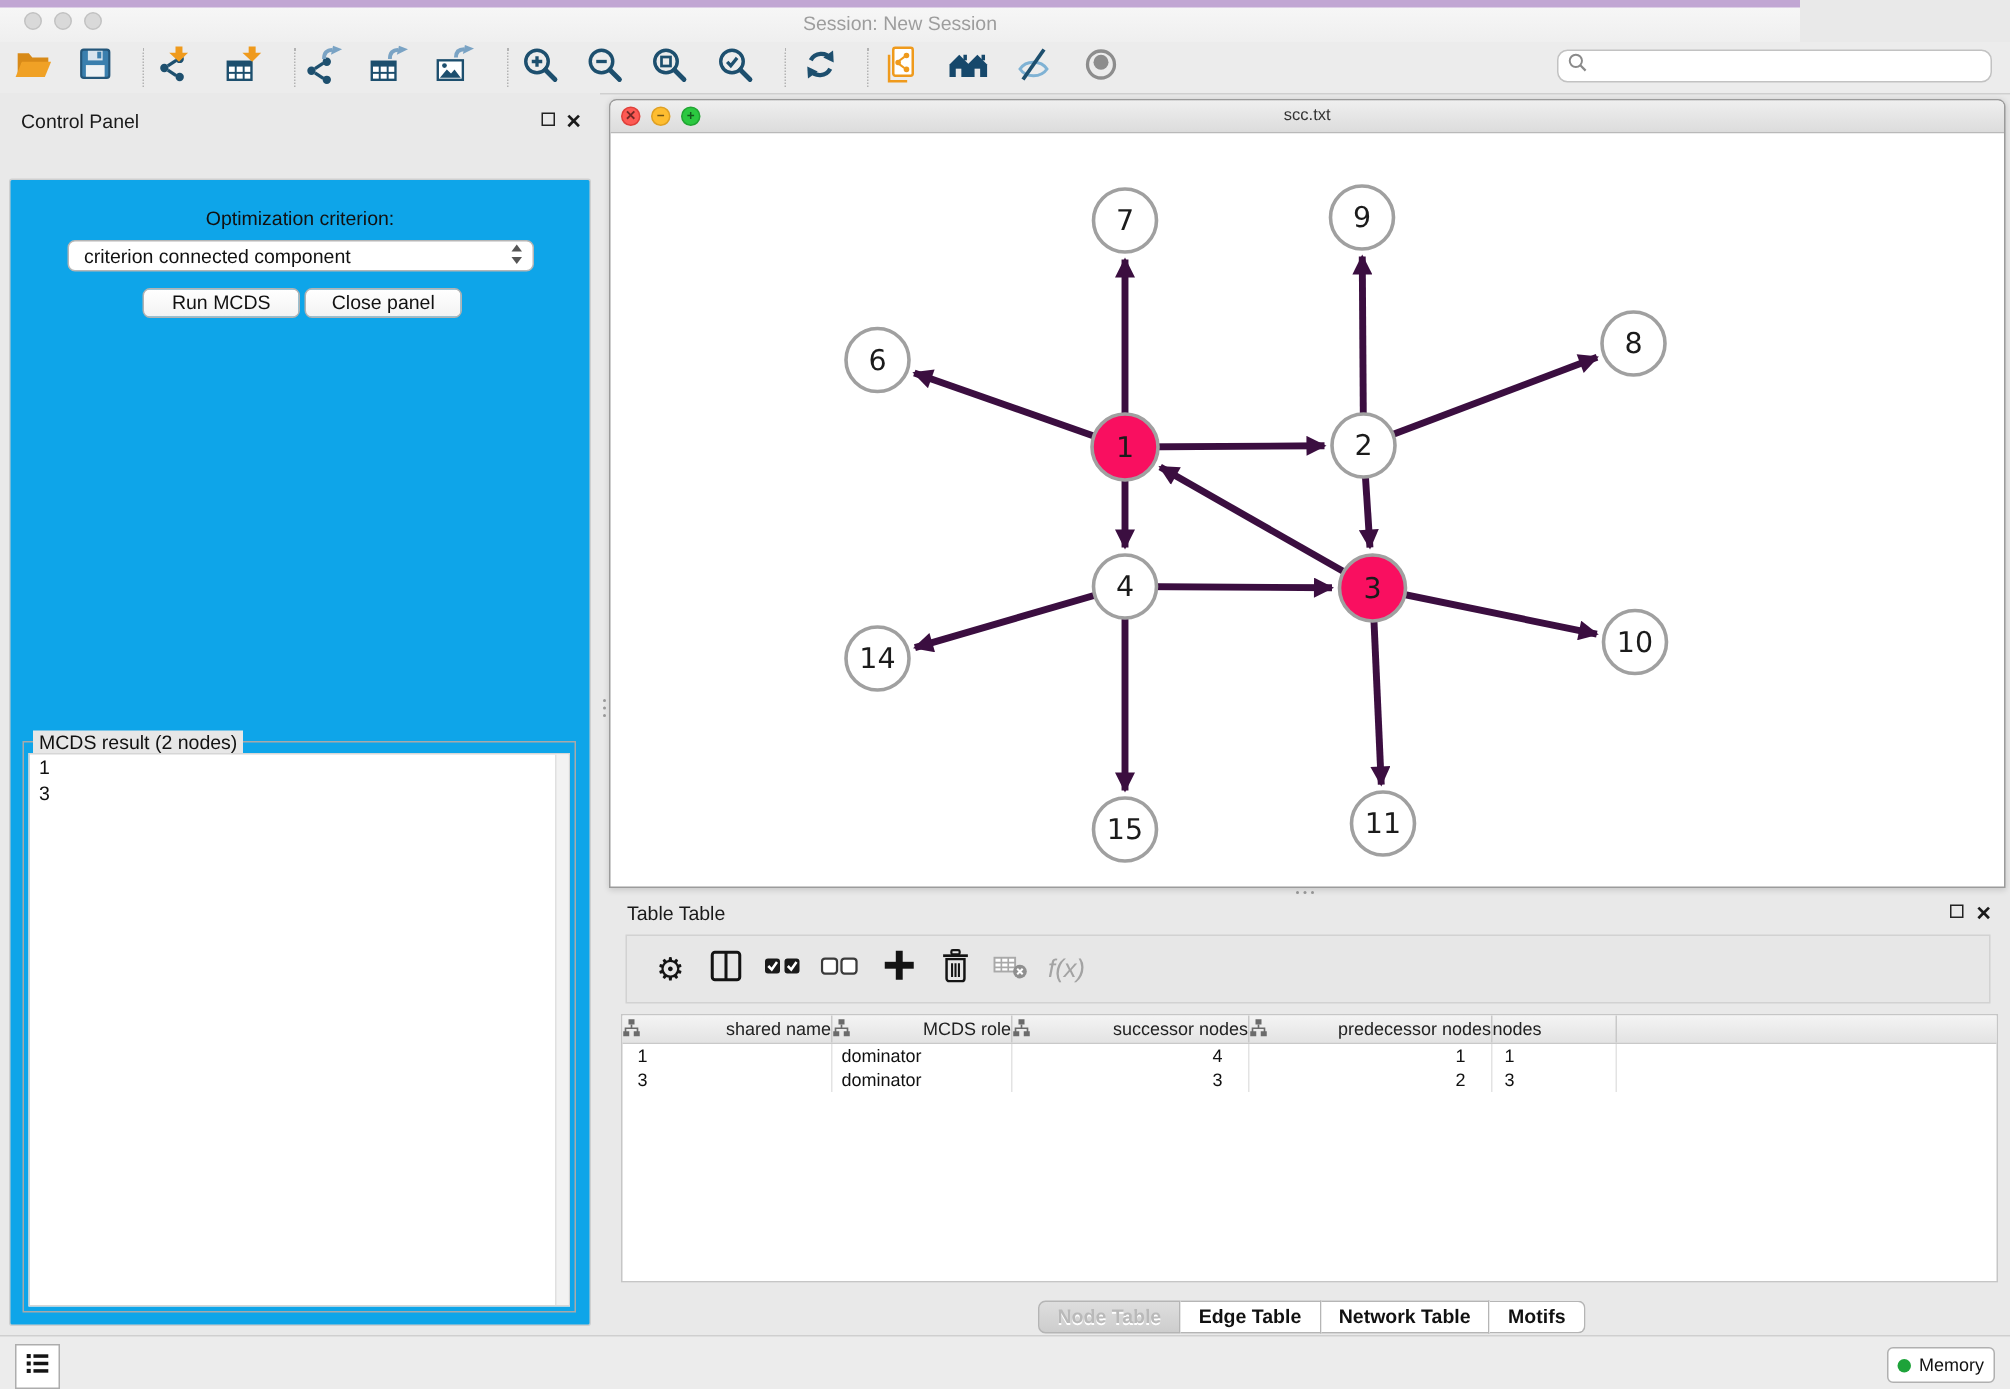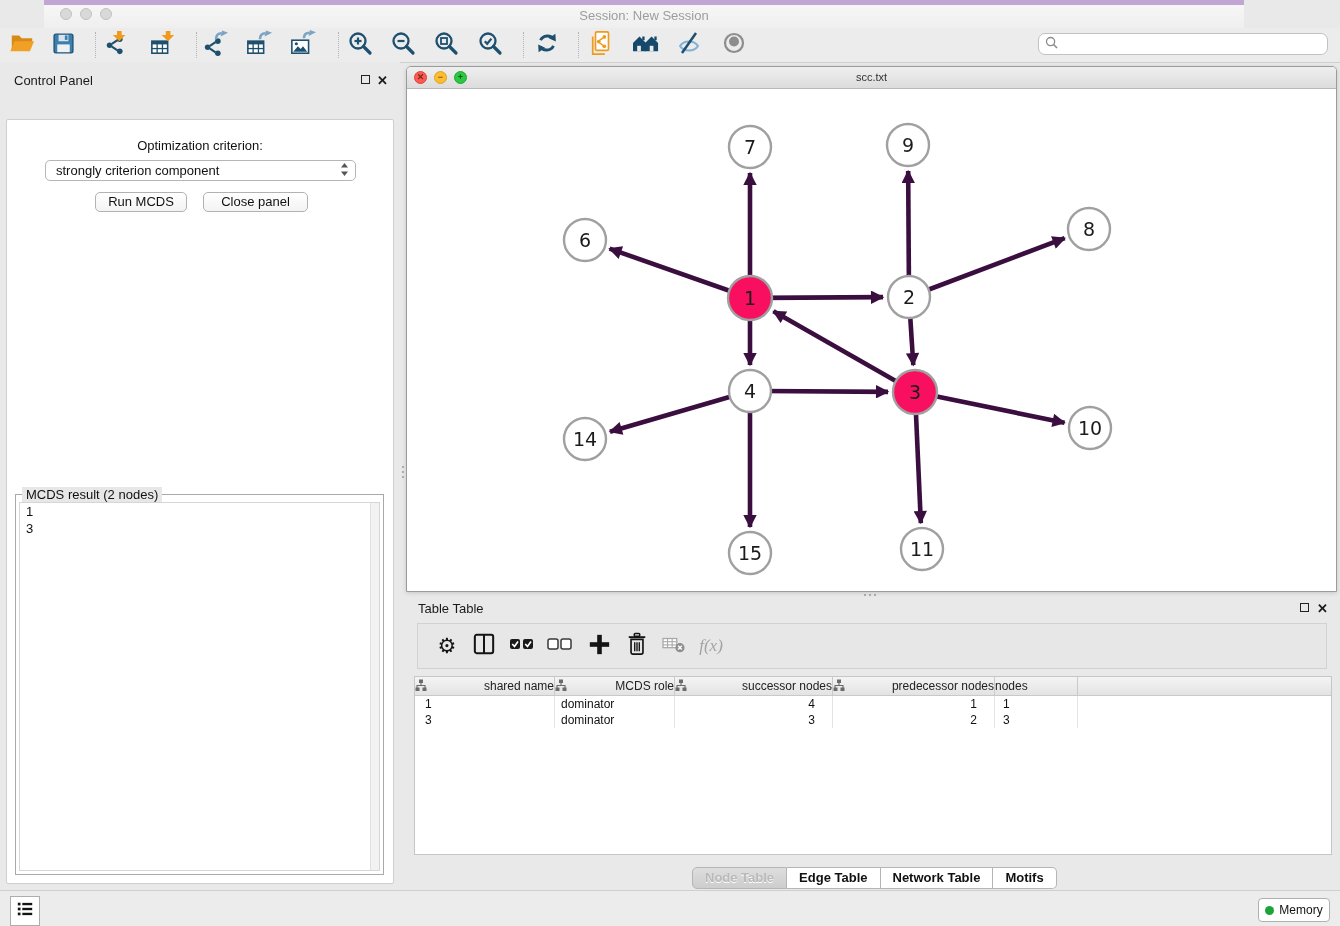--- a/index.html
+++ b/index.html
@@ -1,20 +1,20 @@
 <!DOCTYPE html>
 <html><head>
 <meta charset="utf-8">
 <style>
   html,body{margin:0;padding:0;background:#555;}
   .app{position:relative;width:1340px;height:926px;background:#e9e9e9;overflow:hidden;
        font-family:"Liberation Sans",sans-serif;color:#111;}
   
   .titlebar{position:absolute;left:0;top:0;width:1200px;height:28px;
-            background:linear-gradient(#f8f8f8,#efefef);border-bottom:1px solid #c9c9c9;margin-left:44px;}
+            background:linear-gradient(#f8f8f8,#efefef);border-bottom:1px solid #c9c9c9;}
   .accent{position:absolute;left:0;top:0;width:100%;height:5px;background:#c1a6d3;}
   .tl{position:absolute;top:8px;width:12px;height:12px;border-radius:50%;
       background:#d9d9d9;border:1px solid #c2c2c2;box-sizing:border-box;}
   .app-title{position:absolute;top:8px;left:0;width:100%;text-align:center;
              font-size:13px;color:#9d9d9d;}
   
   .toolbar{position:absolute;left:0;top:28px;width:1340px;height:34px;background:#ececec;
            border-bottom:1px solid #cfcfcf;}
   .tbtn{position:absolute;top:3px;width:28px;height:28px;display:flex;align-items:center;
         justify-content:center;cursor:default;}
@@ -28,21 +28,21 @@
   .cpanel{position:absolute;left:0;top:62px;width:400px;height:828px;background:#e9e9e9;}
   .panel-title{position:absolute;font-size:13px;color:#1a1a1a;}
   .float-ic{position:absolute;width:9px;height:9px;border:1.6px solid #222;box-sizing:border-box;}
   .close-ic{position:absolute;font-size:13px;font-weight:bold;color:#1a1a1a;line-height:13px;}
   .segbar{position:absolute;display:flex;}
   .seg{height:20px;line-height:20px;padding:0 12px;background:#fff;border:1px solid #b5b5b5;
        border-left:none;font-size:13px;font-weight:600;color:#111;white-space:nowrap;}
   .seg:first-child{border-left:1px solid #b5b5b5;border-radius:5px 0 0 5px;}
   .seg:last-child{border-radius:0 5px 5px 0;}
   .seg.sel{background:linear-gradient(#dedede,#cdcdcd);color:#b9b9b9;text-shadow:0 1px 0 #fff;}
-  .tabpane{position:absolute;left:6px;top:57px;width:388px;height:765px;background:#ffffff;
+  .tabpane{position:absolute;left:6px;top:57px;width:388px;height:765px;background:#0ea5e9;
            border:1px solid #cfcfcf;border-radius:2px;box-sizing:border-box;}
   .opt-label{position:absolute;left:0;top:18px;width:100%;text-align:center;font-size:13px;}
   .combo{position:absolute;left:38px;top:40px;width:311px;height:21px;background:#fff;
          border:1px solid #b6b6b6;border-radius:5px;display:flex;align-items:center;
          padding:0 6px 0 10px;box-sizing:border-box;font-size:13px;}
   .combo .val{flex:1;}
   .btn{position:absolute;height:20px;background:linear-gradient(#fff,#f3f3f3);
        border:1px solid #b2b2b2;border-radius:5px;font-size:13px;text-align:center;
        line-height:18px;box-sizing:border-box;}
   .groupbox{position:absolute;left:8px;top:374px;width:369px;height:381px;
@@ -65,21 +65,21 @@
       display:flex;align-items:center;justify-content:center;font-size:9px;font-weight:bold;
       color:rgba(0,0,0,.55);line-height:9px;}
   .net-title{position:absolute;top:4px;left:0;width:100%;text-align:center;font-size:11px;color:#333;}
   
   .tpanel{position:absolute;left:406px;top:598px;width:931px;height:292px;background:#e9e9e9;}
   .ttool{position:absolute;left:11px;top:25px;width:910px;height:46px;background:#e7e7e7;
          border:1px solid #d2d2d2;box-sizing:border-box;}
   .ticon{position:absolute;top:0;height:44px;width:34px;display:flex;align-items:center;
          justify-content:center;}
   .gear-glyph{font-family:"DejaVu Sans",sans-serif;font-size:21px;color:#141414;line-height:21px;}
-  .fx-glyph{font-family:Liberation Serif, serif;font-style:italic;font-size:17px;color:#a3a3a3;}
+  .fx-glyph{font-family:Liberation Sans, sans-serif;font-style:italic;font-size:17px;color:#a3a3a3;}
   .dtable{position:absolute;left:8px;top:78px;width:918px;height:179px;background:#fff;
           border:1px solid #c6c6c6;box-sizing:border-box;}
   .thead{position:absolute;left:0;top:0;width:100%;height:19px;
          background:linear-gradient(#f4f4f4,#e3e3e3);border-bottom:1px solid #c9c9c9;box-sizing:border-box;}
   .th{position:absolute;top:0;height:18px;display:flex;align-items:center;justify-content:space-between;
       gap:5px;font-size:12px;color:#222;border-right:1px solid #c9c9c9;box-sizing:border-box;}
   .trow{position:absolute;left:0;height:16px;width:100%;}
   .td{position:absolute;top:0;height:16px;font-size:12px;line-height:16px;box-sizing:border-box;
       border-right:1px solid #e3e3e3;white-space:nowrap;overflow:hidden;}
   
@@ -268,27 +268,27 @@
     </div>
   </div>
 
   <div class="cpanel">
     <div class="panel-title" style="left:14px;top:11px">Control Panel</div>
     <span class="float-ic" style="left:361px;top:13px"></span>
     <span class="close-ic" style="left:377px;top:12px">✕</span>
     <div class="tabpane">
       <div class="opt-label">Optimization criterion:</div>
       <div class="combo">
-        <span class="val">strongly criterion component</span>
+        <span class="val">criterion connected component</span>
         <span><svg width="9" height="15" viewBox="0 0 9 15">
               <path d="M4.5 1 L8 5.6 H1 Z" fill="#555"></path>
               <path d="M1 9.4 H8 L4.5 14 Z" fill="#555"></path>
             </svg></span>
       </div>
-      <div class="btn" style="left:88px;top:72px;width:92px">Run MCDS</div>
+      <div class="btn" style="left:88px;top:72px;width:105px">Run MCDS</div>
       <div class="btn" style="left:196px;top:72px;width:105px">Close panel</div>
       <div class="groupbox">
         <div class="group-label">MCDS result (2 nodes)</div>
         <div class="group-inner">
           <div id="mcds-lines">
               <div class="mline">1</div>
               <div class="mline">3</div>
             </div>
           <div class="scrolltrack"></div>
         </div>

